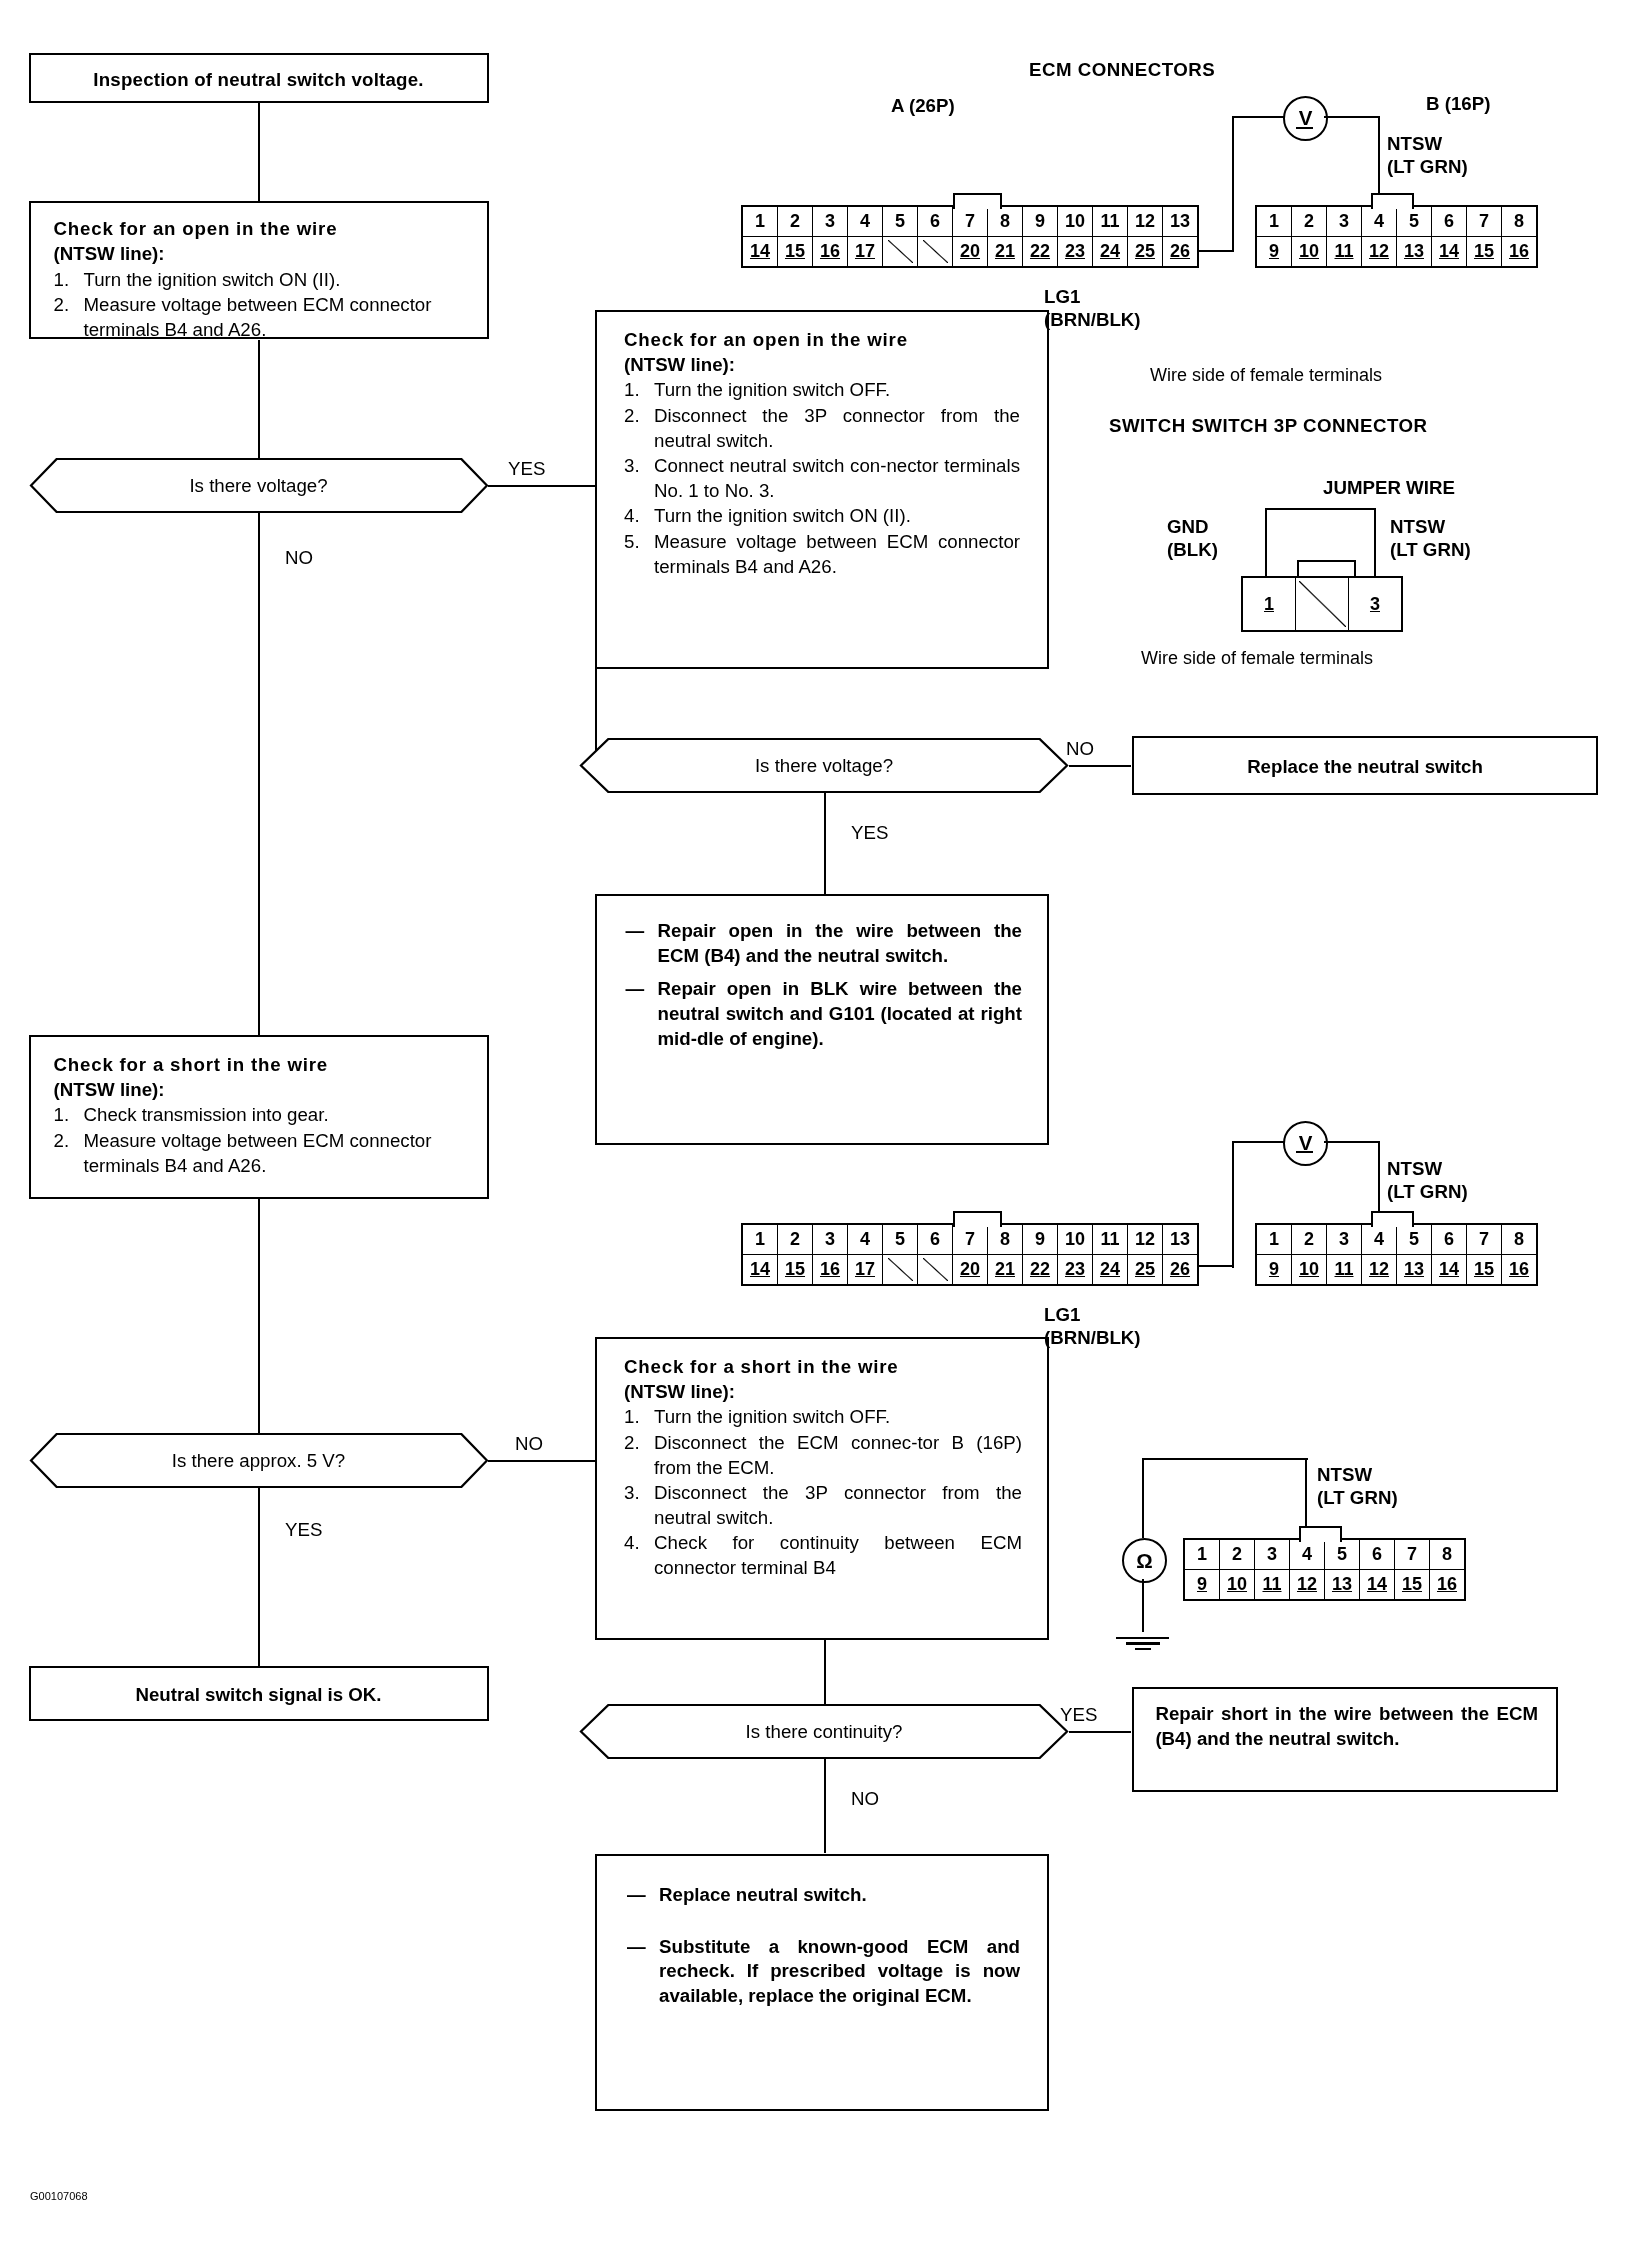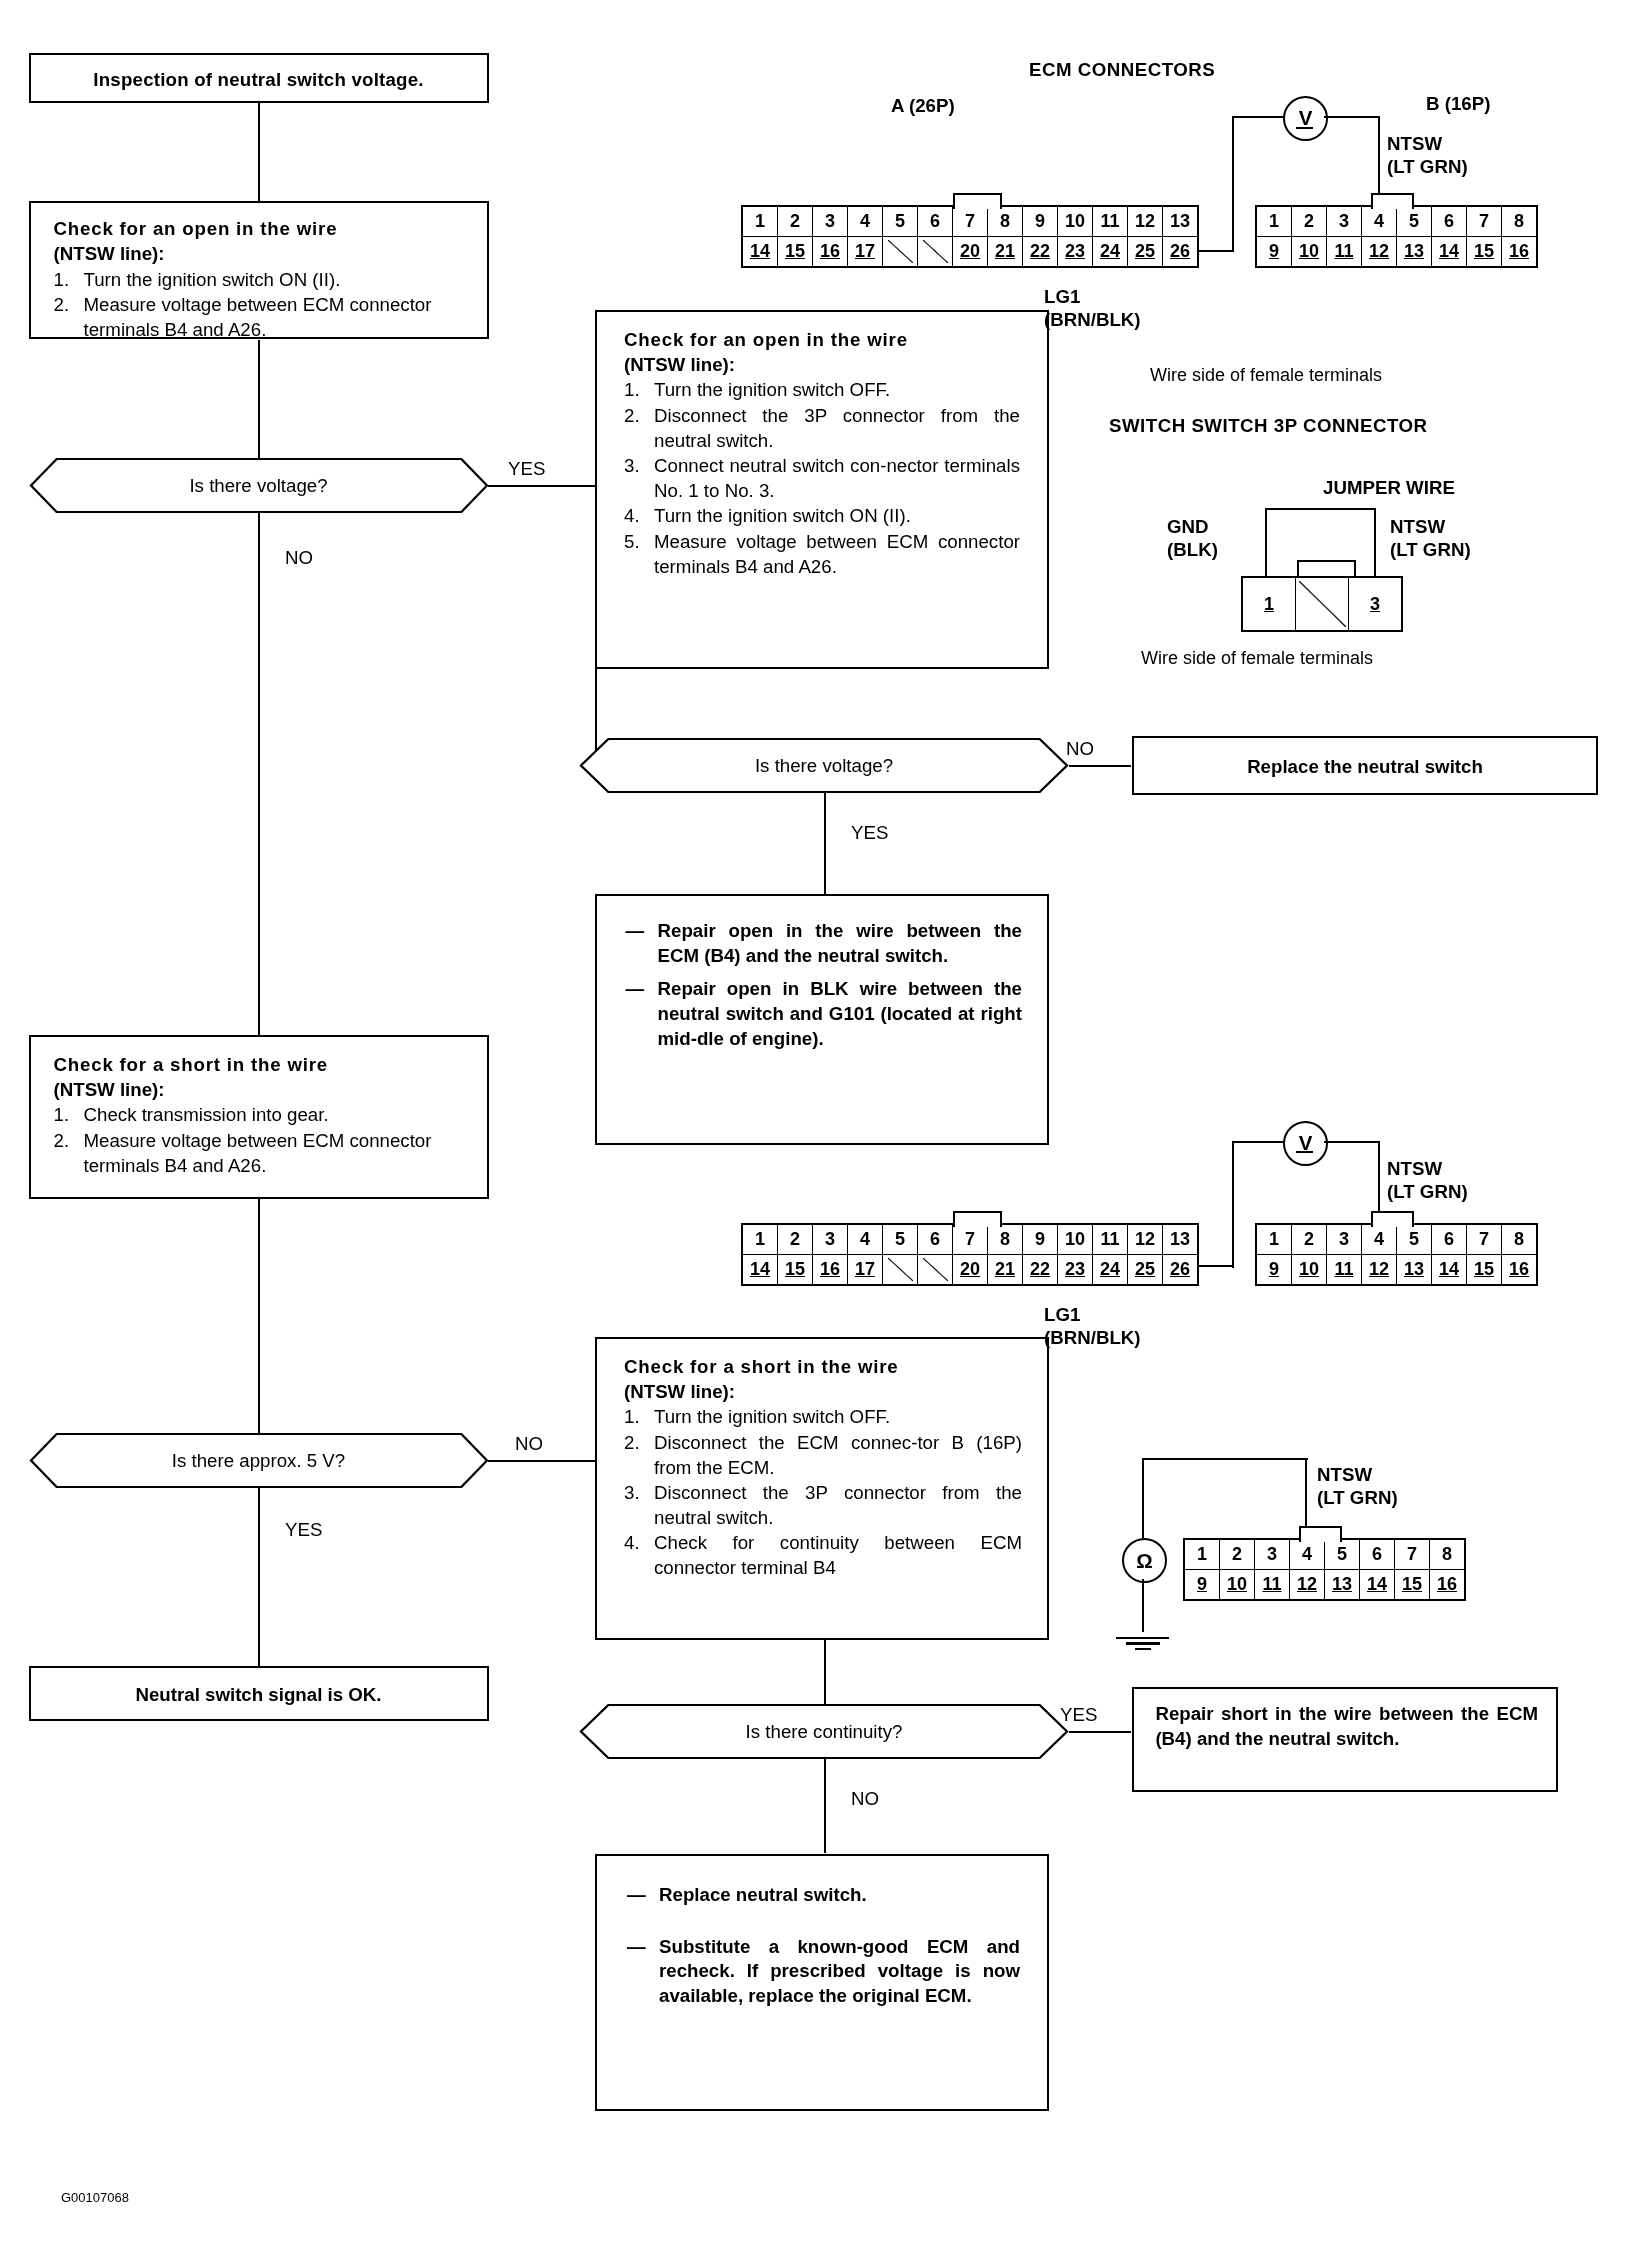--- a/index.html
+++ b/index.html
@@ -10,21 +10,21 @@
     -webkit-font-smoothing:none;
   }
   .abs{position:absolute;box-sizing:border-box;}
   .box{border:2.2px solid #000;background:#fff;}
   .ttl{font-weight:bold;font-size:18.7px;line-height:1.3;letter-spacing:0.2px;}
   .bd{font-weight:bold;font-size:18.7px;line-height:1.32;}
   .rg{font-size:18.7px;line-height:1.32;}
   .hdr{font-weight:bold;font-size:18.7px;letter-spacing:0.5px;}
   .lbl{font-weight:bold;font-size:18.7px;line-height:1.25;}
   .cap{font-size:18px;}
-  .small{font-size:13px;margin-left:31px;}
+  .small{font-size:11px;}
   
   .vl{position:absolute;width:2.2px;background:#000;}
   .hl{position:absolute;height:2.2px;background:#000;}
   
   ul.steps{margin:0;padding:0;list-style:none;}
   ul.steps li{display:flex;margin-top:0.9px;}
   ul.steps li .n{width:30px;flex:0 0 30px;}
   ul.steps li .t{flex:1;}
   ul.dash{margin:0;padding:0;list-style:none;}
   ul.dash li{display:flex;margin-bottom:9px;}

